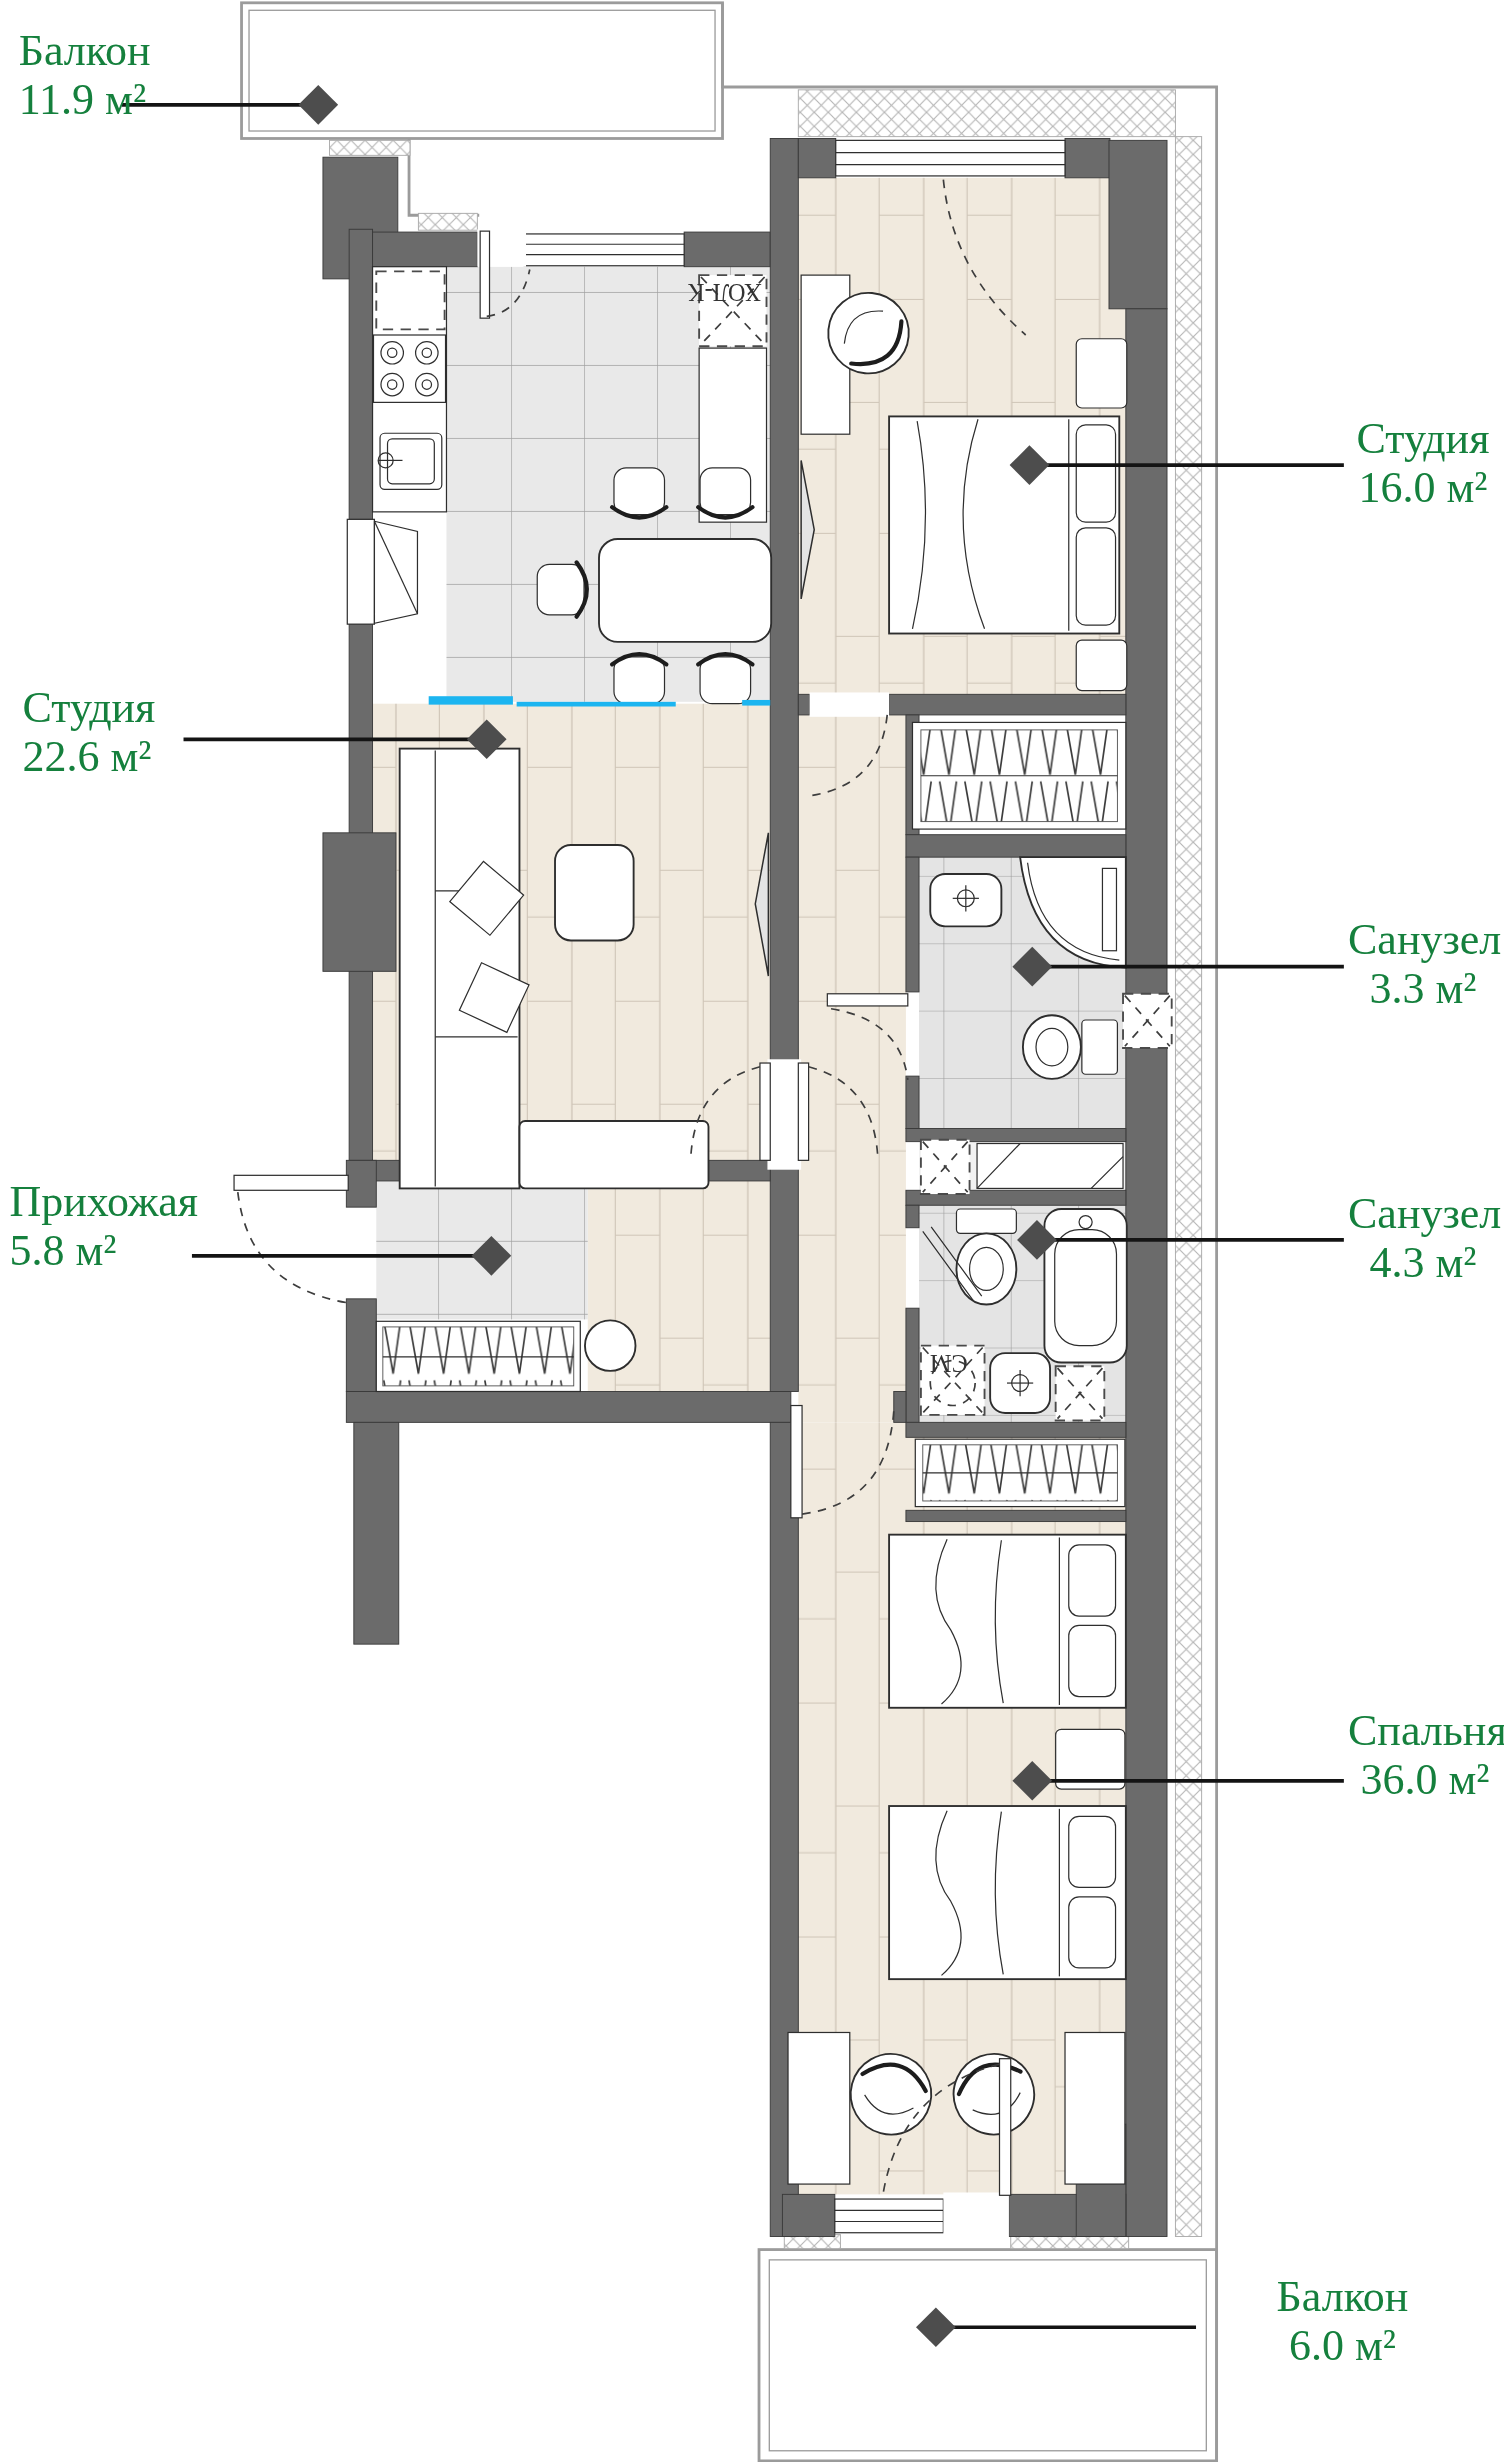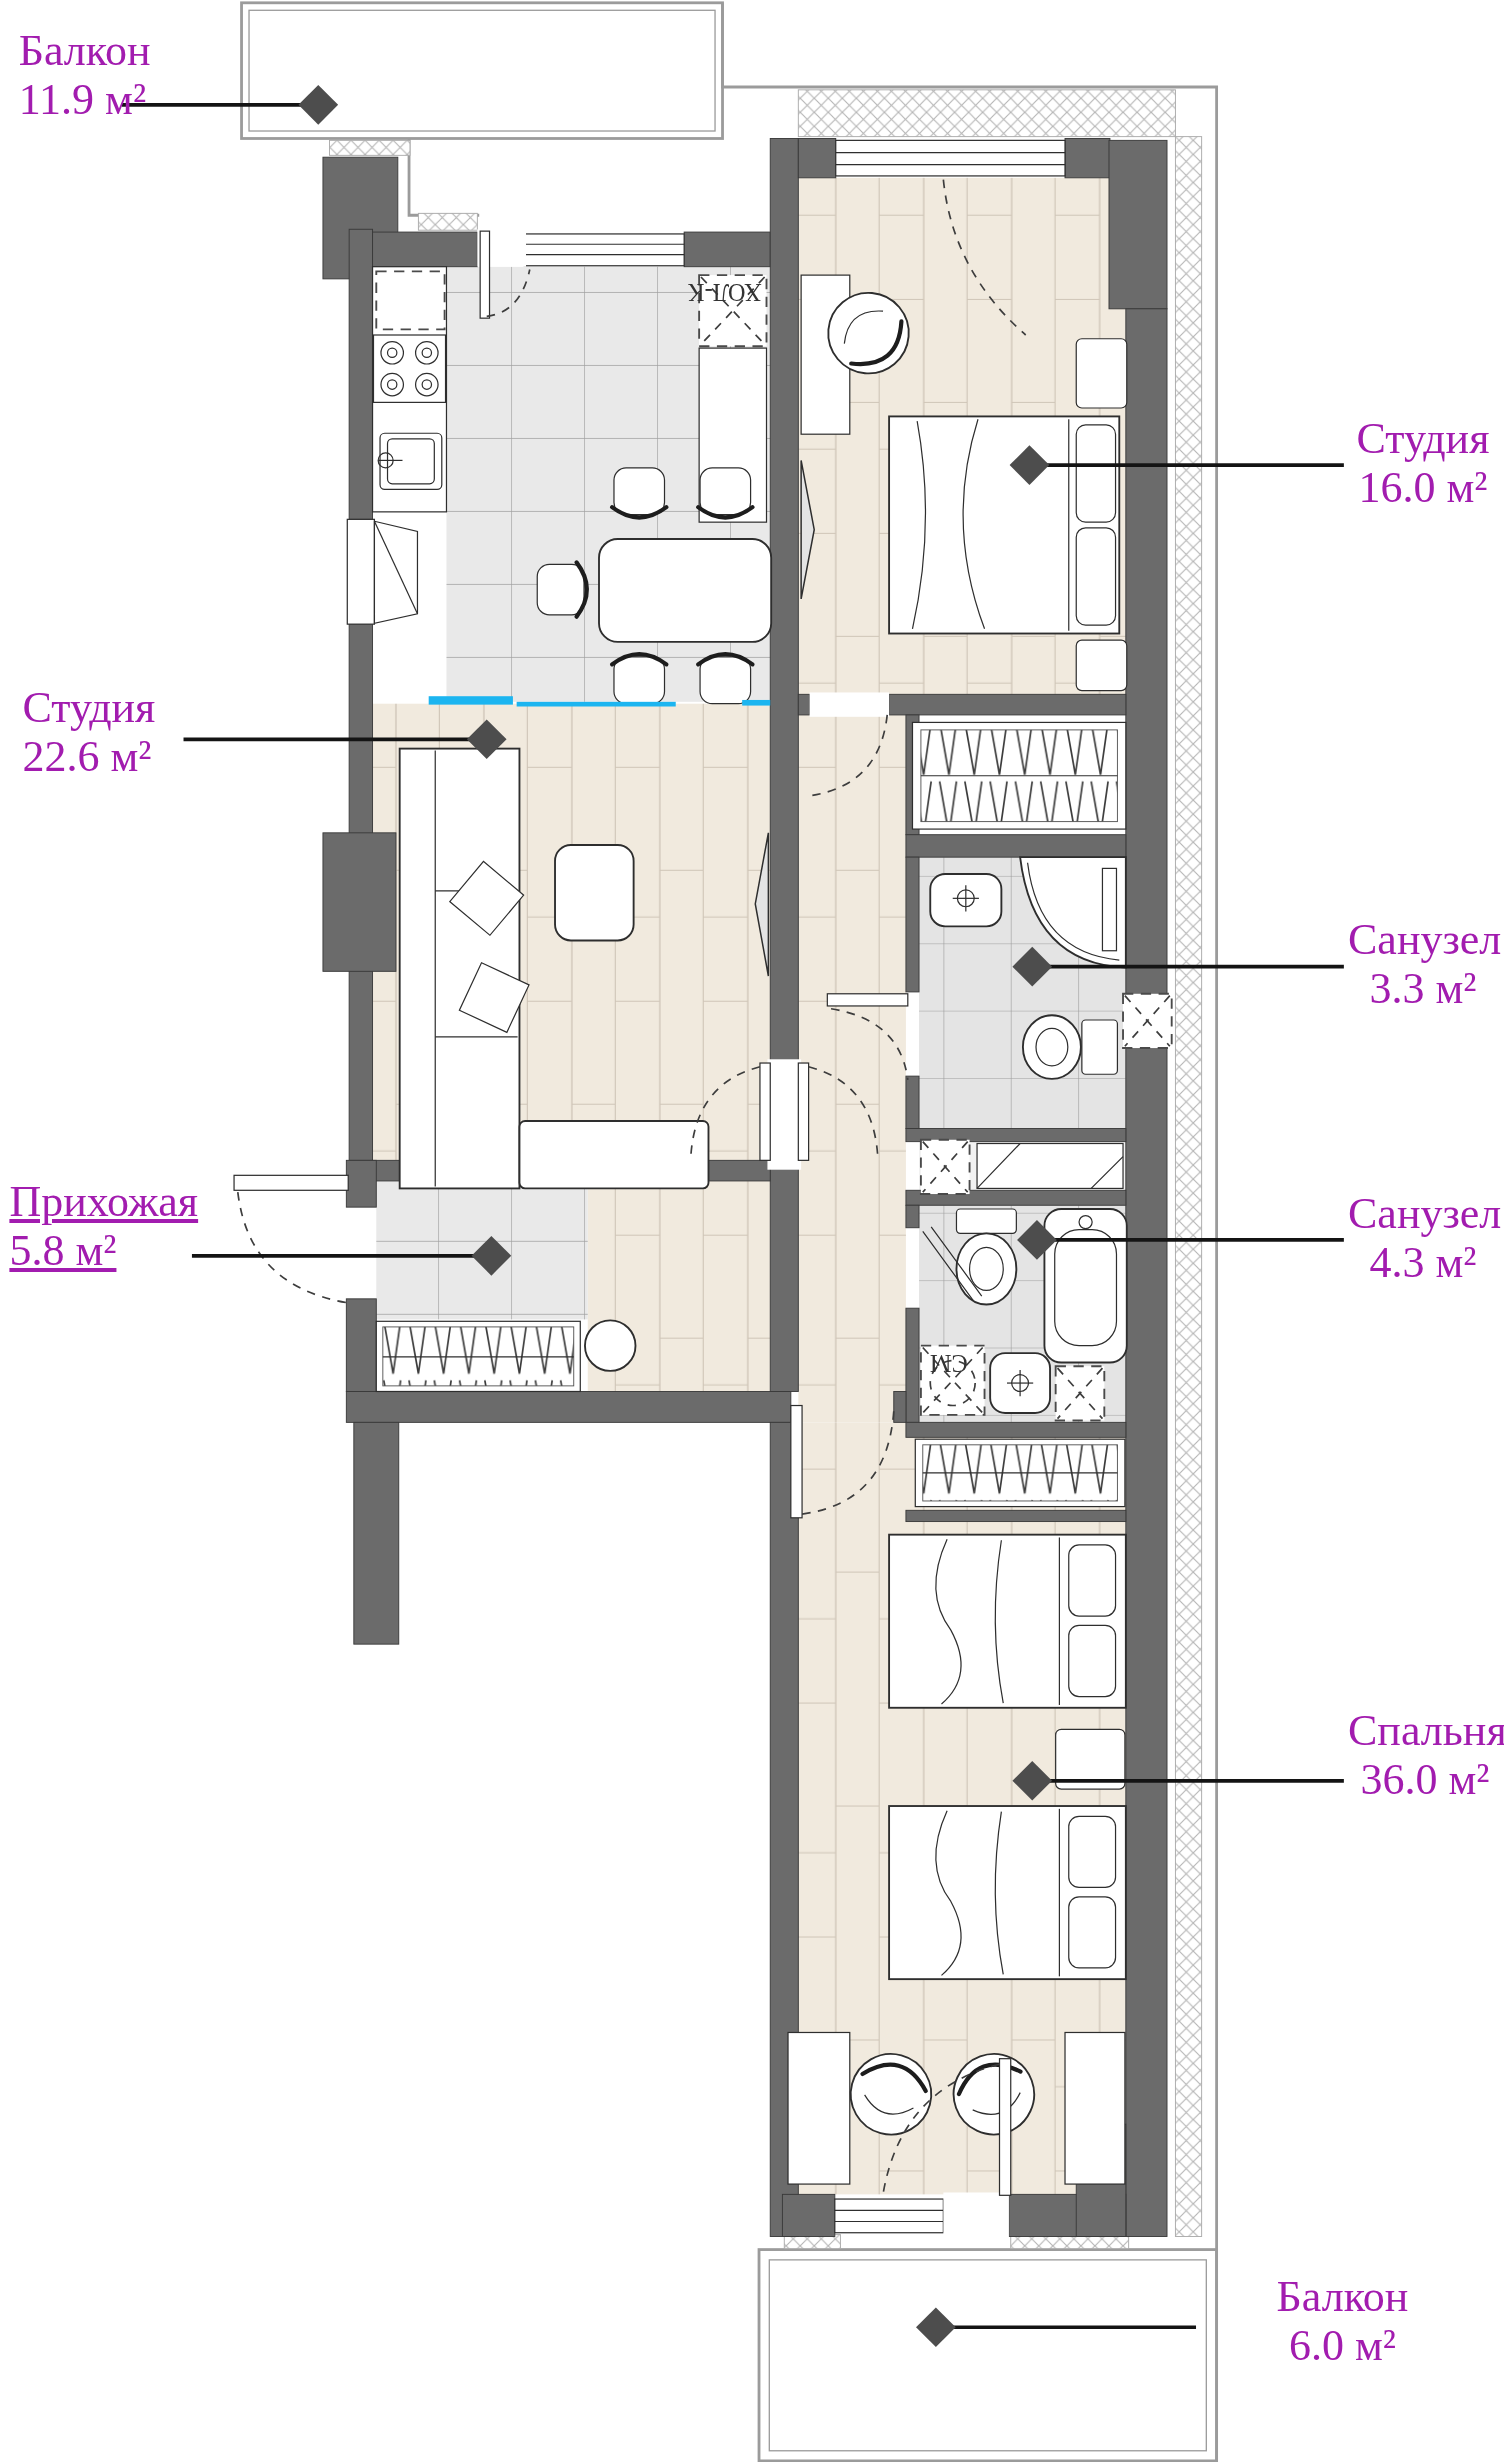--- a/index.html
+++ b/index.html
@@ -1,19 +1,19 @@
 <!DOCTYPE html>
 <html style="font-size:15px"><head>
 <meta charset="utf-8">
 <style>
   html,body{margin:0;padding:0;background:#fff;}
   .canvas{position:relative;width:1504px;height:2462px;background:#fff;overflow:hidden;
           font-family:"Liberation Serif","DejaVu Serif",serif;}
   svg{position:absolute;left:0;top:0;}
-  .lbl{position:absolute;color:#a21caf;font-size:44px;line-height:1.12;white-space:nowrap;}
+  .lbl{position:absolute;color:#15803d;font-size:44px;line-height:1.12;white-space:nowrap;}
   .lbl .nm,.lbl .ar{display:block;}
   .lbl.right{text-align:center;}
   
   .w{fill:#6b6b6b;stroke:#3a3a3a;stroke-width:1;}
   .fx{fill:#ffffff;stroke:#2e2e2e;stroke-width:2;}
   .fx1{fill:#ffffff;stroke:#2e2e2e;stroke-width:1.3;}
   .ln{stroke:#2e2e2e;stroke-width:1.3;fill:none;}
   .thick{stroke:#1d1d1d;stroke-width:4.5;fill:none;stroke-linecap:round;}
   .dsh{fill:none;stroke:#3d3d3d;stroke-width:1.8;stroke-dasharray:9 8;}
   .dshb{fill:#fff;stroke:#4a4a4a;stroke-width:2;stroke-dasharray:11 8;}
@@ -364,21 +364,21 @@
 </svg>
 
 <div class="lbl" style="left:18.7px;top:26px;">
   <span class="nm">Балкон</span>
   <span class="ar">11.9 м²</span>
 </div>
 <div class="lbl" style="left:22.5px;top:683px;">
   <span class="nm">Студия</span>
   <span class="ar">22.6 м²</span>
 </div>
-<div class="lbl" style="left:9.4px;top:1177px;text-decoration:underline;">
+<div class="lbl" style="left:9.4px;top:1177px;">
   <span class="nm">Прихожая</span>
   <span class="ar">5.8 м²</span>
 </div>
 <div class="lbl right" style="left:1348px;top:414px;width:150px;">
   <span class="nm">Студия</span>
   <span class="ar">16.0 м²</span>
 </div>
 <div class="lbl right" style="left:1348px;top:915px;width:150px;">
   <span class="nm">Санузел</span>
   <span class="ar">3.3 м²</span>

